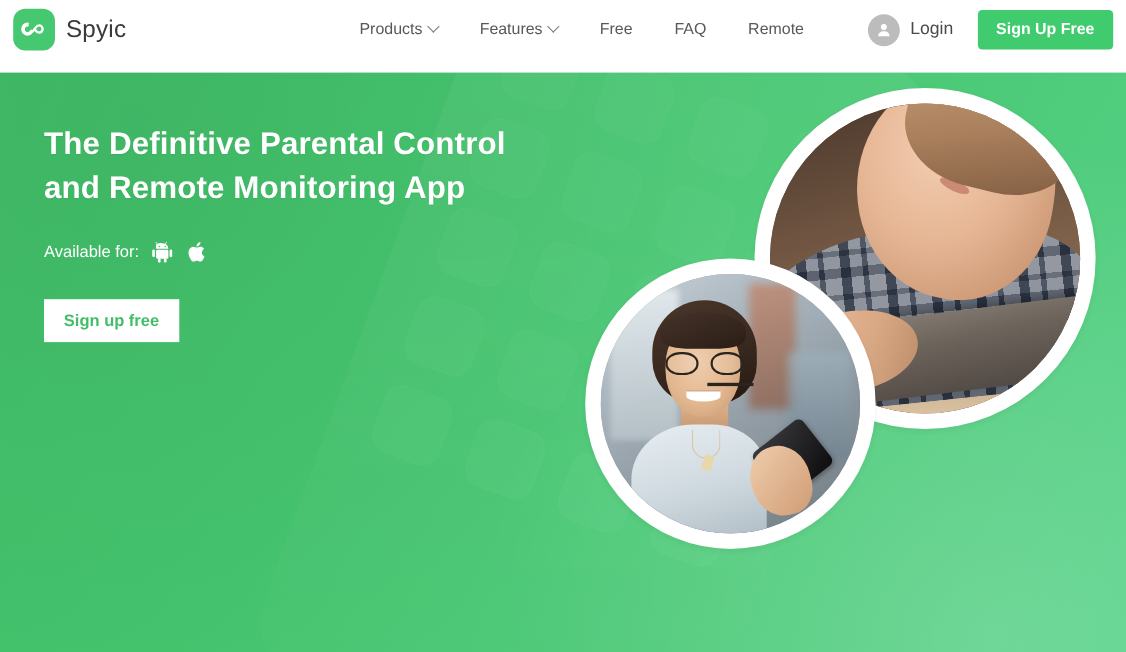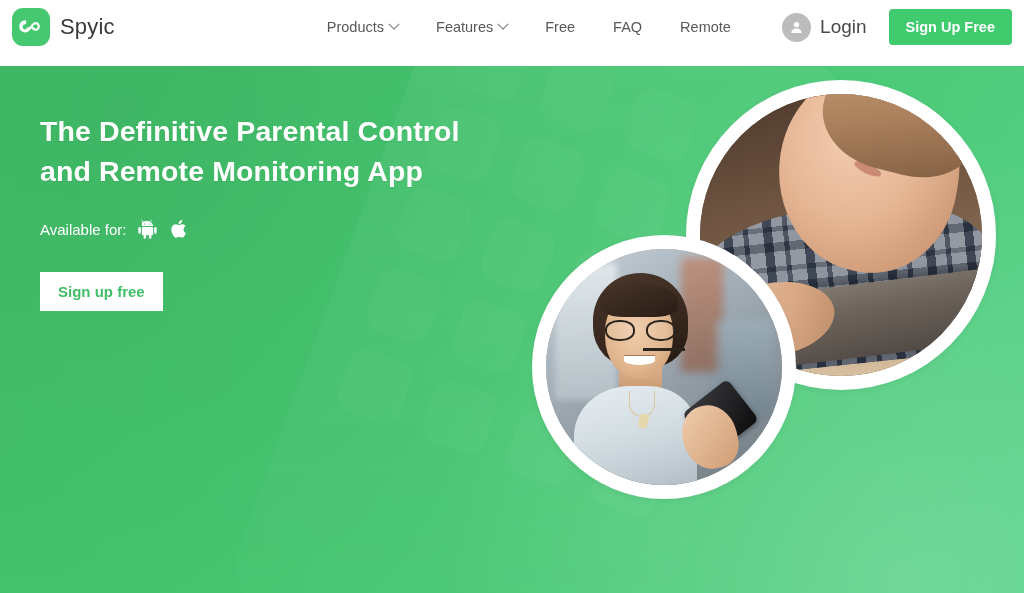--- a/index.html
+++ b/index.html
@@ -102,21 +102,21 @@
   .avatar {
     width: 29px; height: 29px;
     border-radius: 50%;
     background: #bcbcbc;
     display: flex;
     align-items: center;
     justify-content: center;
   }
 
   .login-label {
-    font-size: 19px;
+    font-size: 16px;
     color: #4a4a4a;
   }
 
   .signup-btn {
     background: #3FCB6E;
     color: #ffffff;
     font-size: 14.5px;
     font-weight: bold;
     border: none;
     border-radius: 4px;

